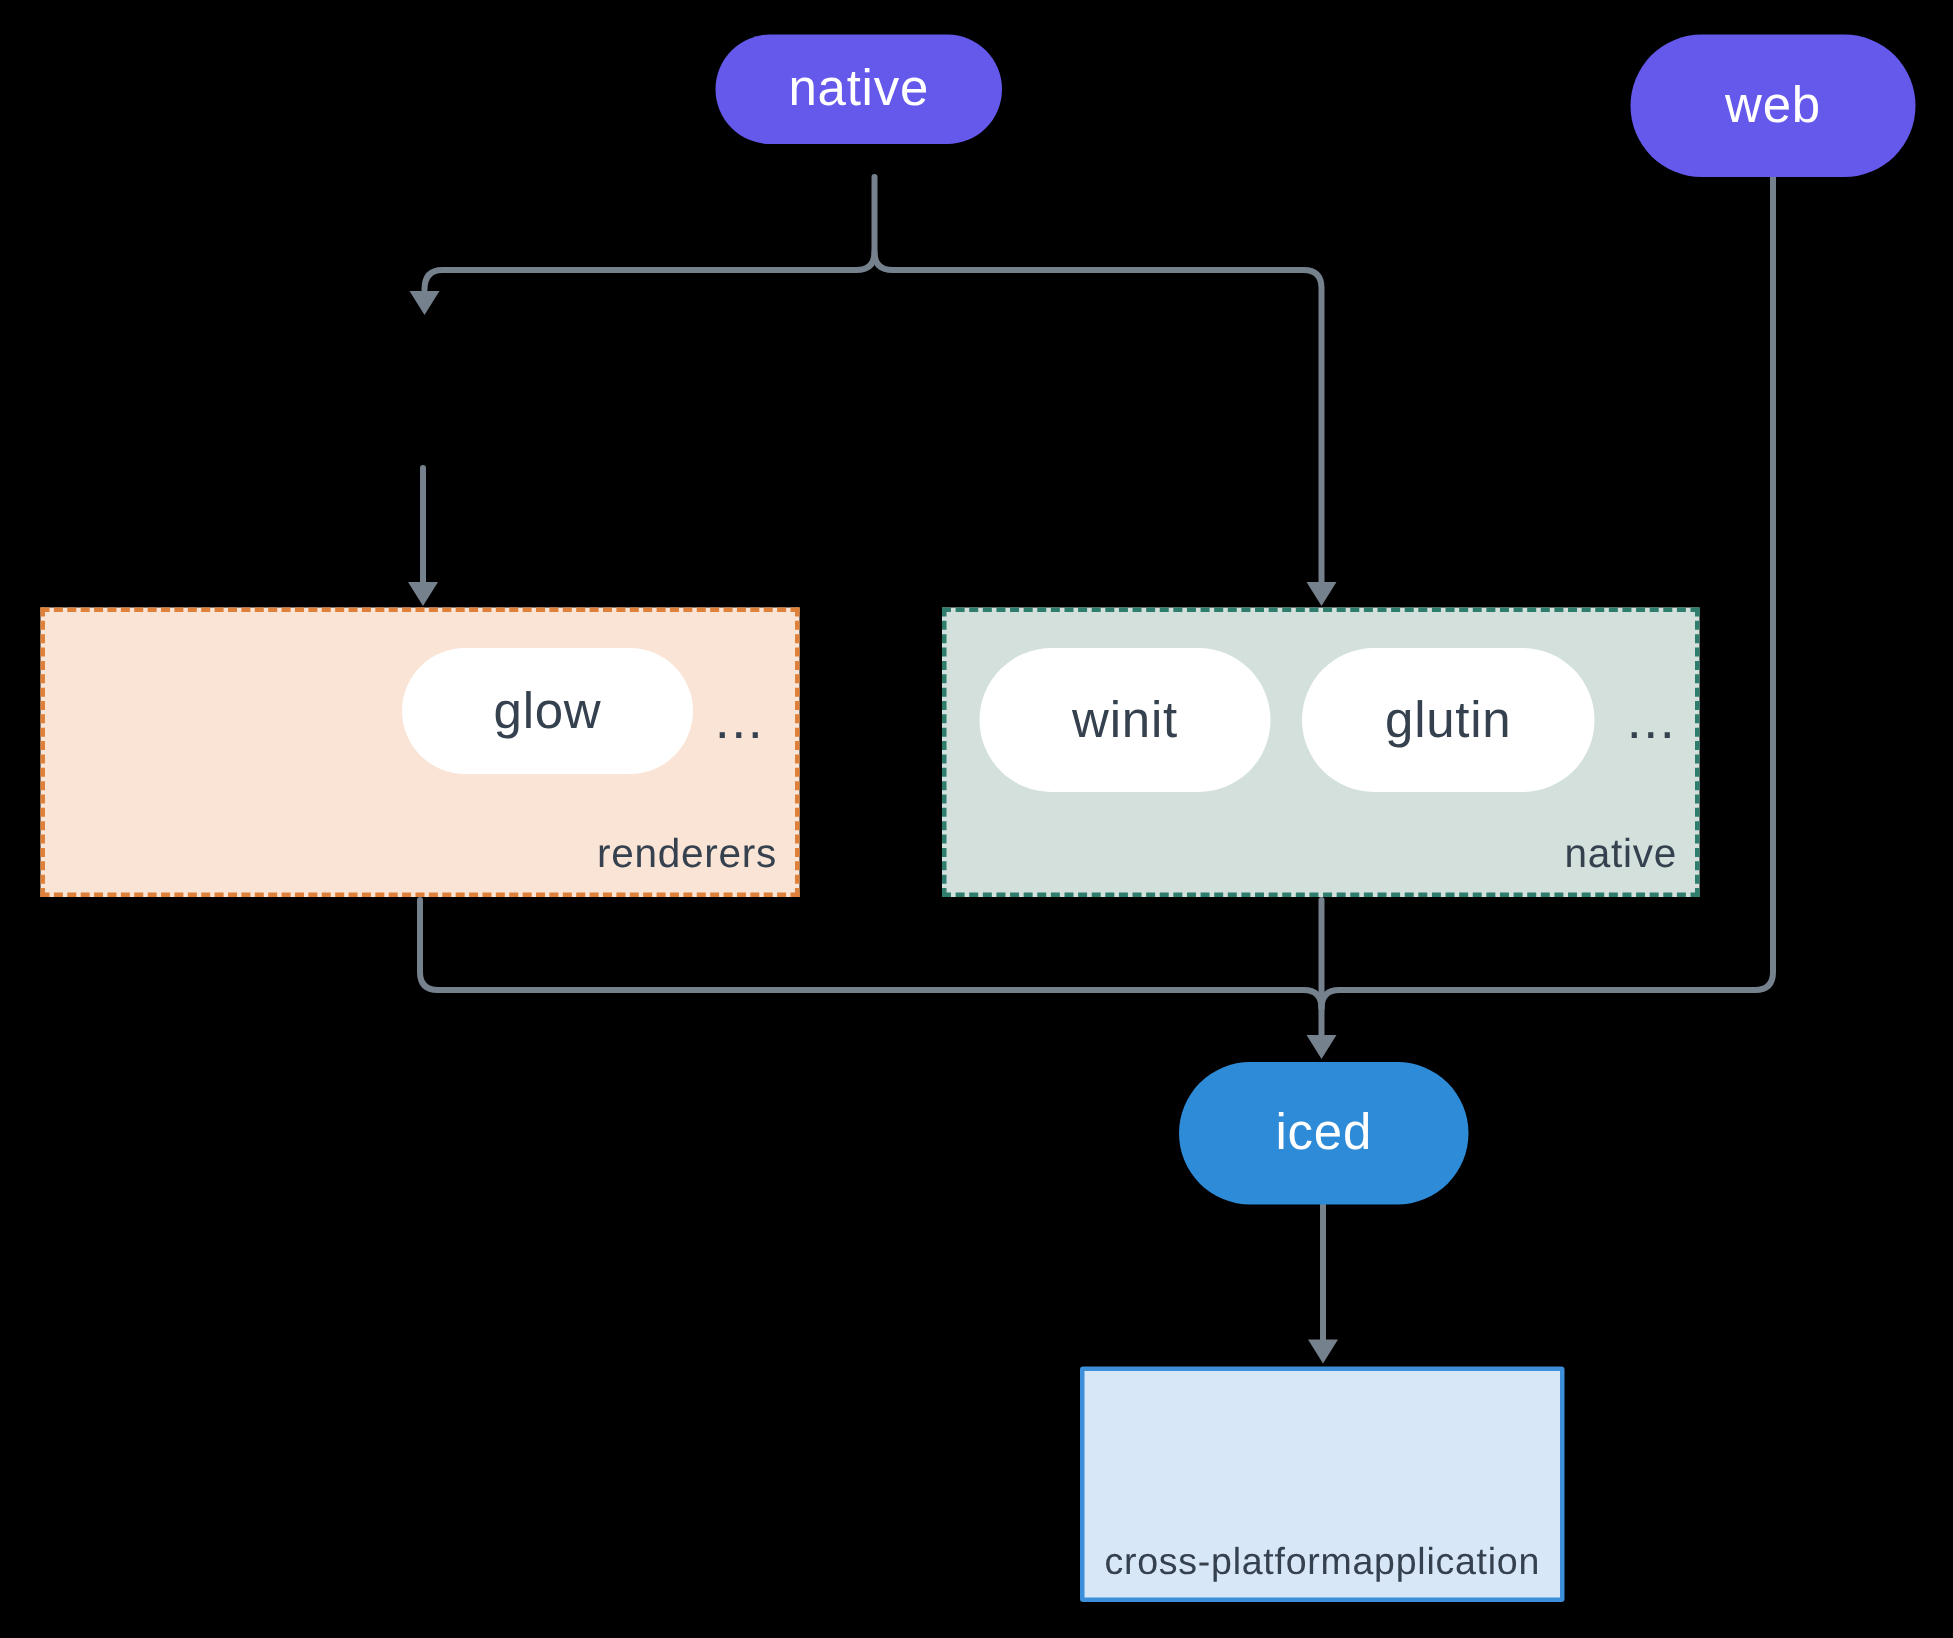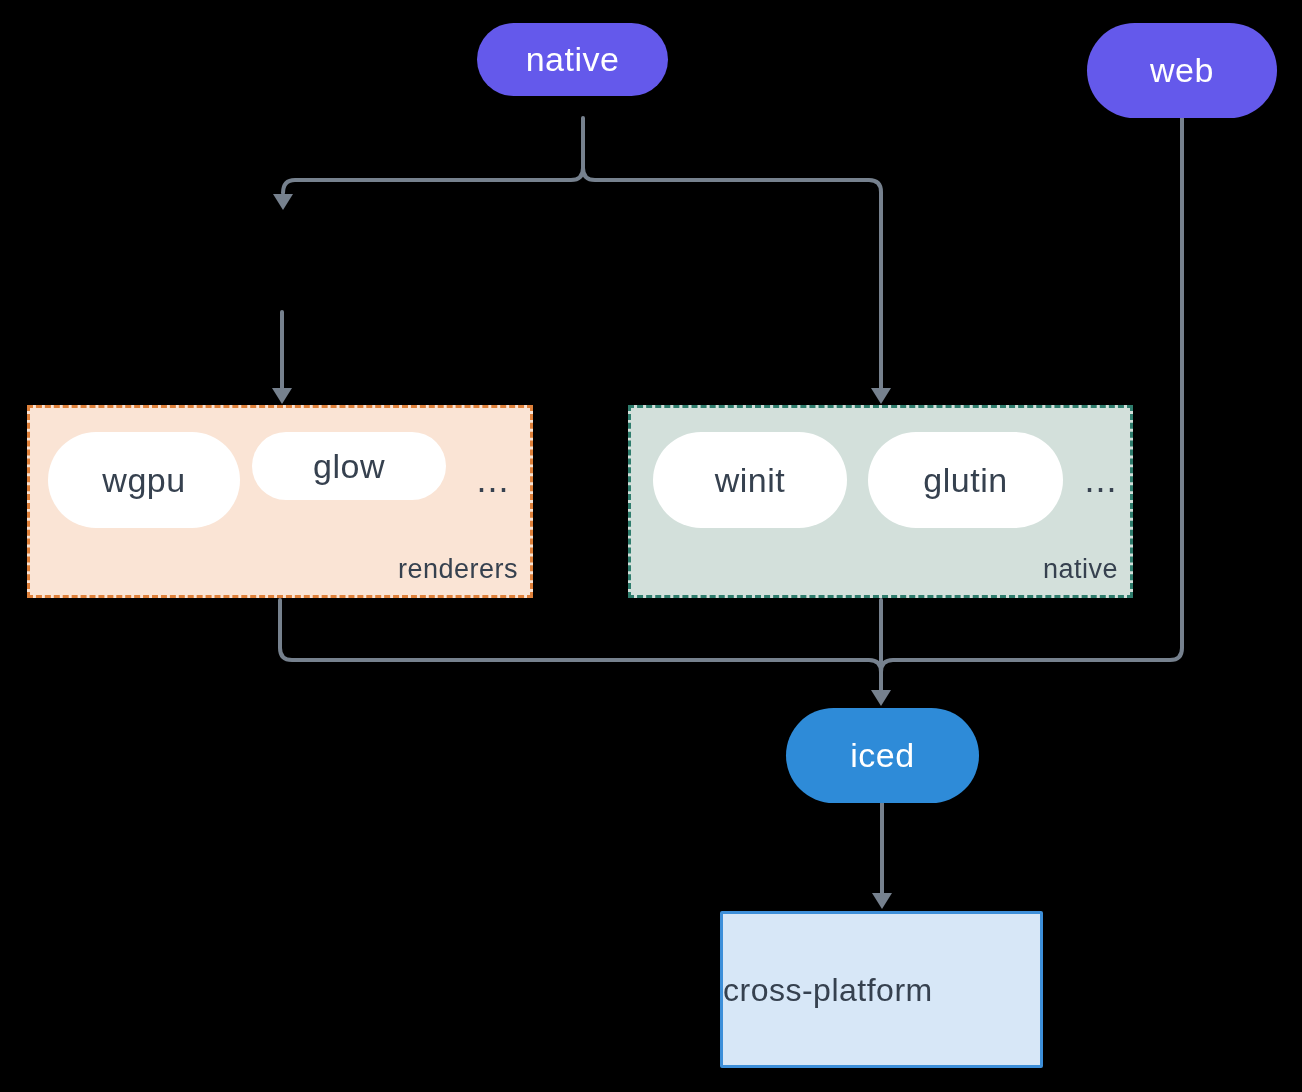--- a/index.html
+++ b/index.html
@@ -37,23 +37,23 @@
     font-size:27px; color:var(--dark-text); letter-spacing:.5px;text-align:center;
   }
   .ellipsis {
     position:absolute; width:44px; height:96px;
     display:flex; align-items:center; justify-content:center;
     font-size:36px; color:var(--dark-text); letter-spacing:1px;
   }
   .app-box {
     position:absolute; left:720px; top:911px; width:323px; height:157px;
     background:var(--lightblue-fill); border:3px solid var(--lightblue-border);
-    border-radius:2px; display:flex; flex-direction:column;
-    align-items:flex-start; justify-content:center;
-    color:var(--dark-text); font-size:32px; line-height:48px; letter-spacing:.5px;
+    border-radius:2px; display:flex; flex-direction:row;
+    align-items:flex-end; justify-content:center;
+    color:var(--dark-text); font-size:25px; line-height:48px; letter-spacing:.5px;
   }
 </style>
 </head>
 <body>
 
 <div class="canvas">
 
   <svg class="edges" viewBox="0 0 1302 1092" xmlns="http://www.w3.org/2000/svg">
     <path class="edge" d="M583 118 L583 168 Q583 180 571 180 L295 180 Q283 180 283 193"></path>
     <path class="edge" d="M583 168 Q583 180 595 180 L869 180 Q881 180 881 192 L881 390"></path>
@@ -70,30 +70,30 @@
   </svg>
 
   <div class="pill purple" style="left:477px; top:23px; width:191px; height:73px;">native</div>
 
   <div class="pill purple" style="left:1087px; top:23px; width:190px; height:95px;text-align:center;">web</div>
 
 
   <div class="group renderers" style="left:27px; top:405px; width:506px; height:193px;">
     <span class="group-label">renderers</span>
   </div>
-  <div class="pill white" style="left:48px; top:432px; width:192px; height:96px;">wgpu</div>
-  <div class="pill white" style="left:252px; top:432px; width:194px; height:68px;">glow</div>
+  <div class="pill white" style="left:268px; top:432px; width:194px; height:84px;">glow</div>
   <div class="ellipsis" style="left:471px; top:432px;">...</div>
 
   <div class="group shells" style="left:628px; top:405px; width:505px; height:193px;">
     <span class="group-label">native</span>
   </div>
   <div class="pill white" style="left:653px; top:432px; width:194px; height:96px;">winit</div>
   <div class="pill white" style="left:868px; top:432px; width:195px; height:96px;">glutin</div>
   <div class="ellipsis" style="left:1079px; top:432px;">...</div>
 
   <div class="pill blue" style="left:786px; top:708px; width:193px; height:95px;text-align:right;">iced</div>
 
   <div class="app-box">
     <div>cross-platform</div>
+    <div>application</div>
   </div>
 
 </div>
 
 </body></html>

